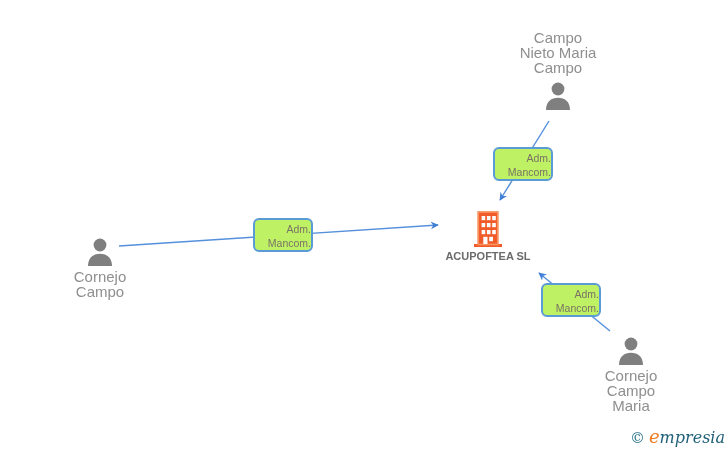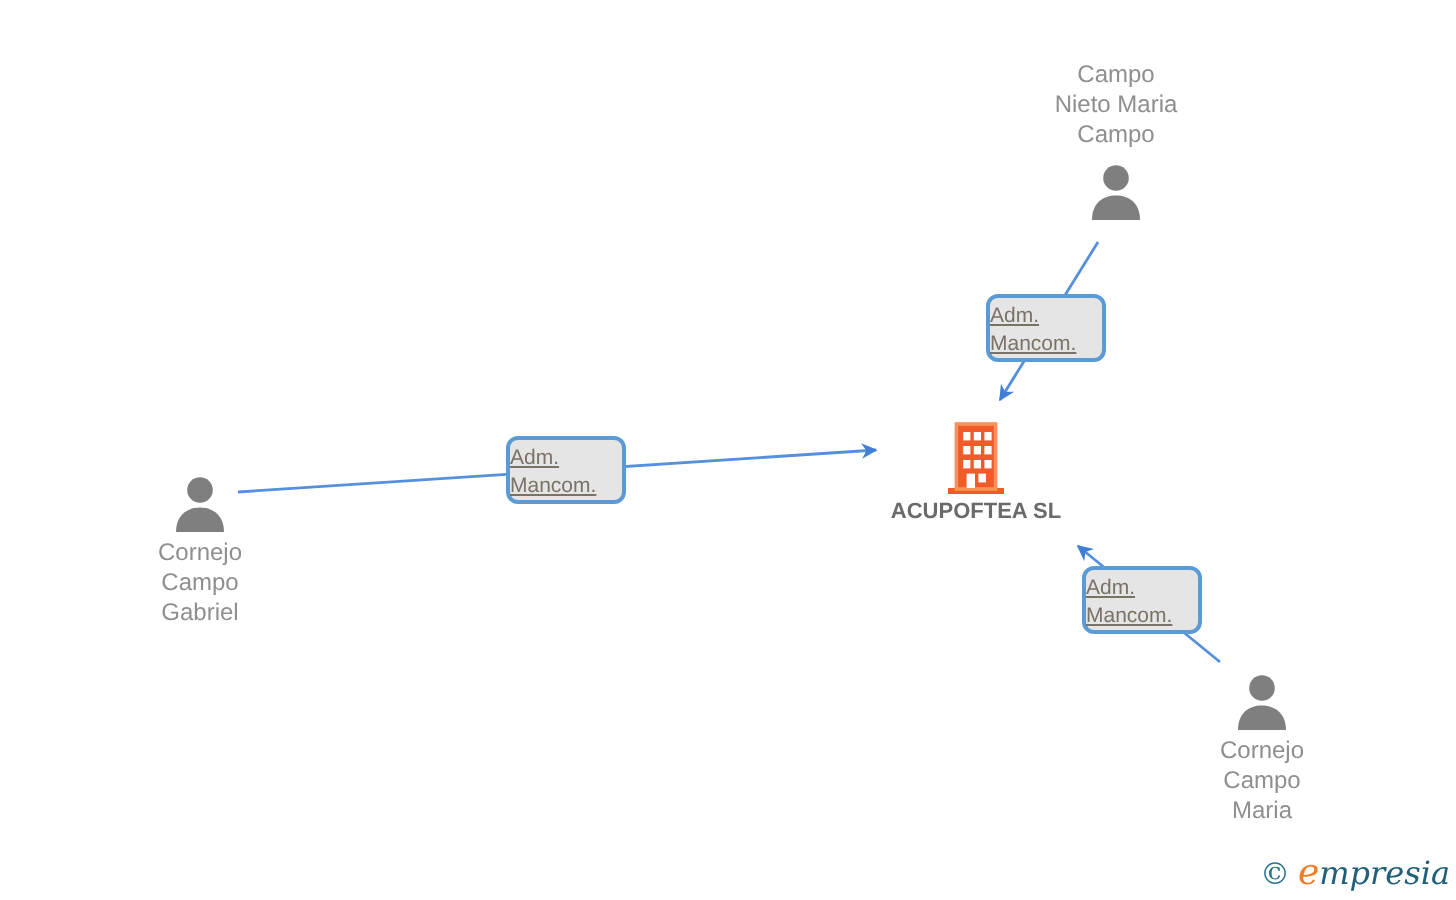--- a/index.html
+++ b/index.html
@@ -5,21 +5,21 @@
   html,body{margin:0;padding:0;}
   body{
     width:728px;height:450px;position:relative;overflow:hidden;
     background:#ffffff;
     font-family:"Liberation Sans", sans-serif;
   }
   #edges{position:absolute;left:0;top:0;z-index:1;}
   .node{position:absolute;z-index:2;text-align:center;}
   .person-icon svg{display:block;margin:0 auto;}
   .person-label{
-    font-size:12px;line-height:15px;color:#8f8f8f;
+    font-size:15px;line-height:15px;color:#8f8f8f;
     white-space:nowrap;
   }
   .person-label span{display:block;}
   
   .person-top{left:478px;top:30px;width:160px;}
   .person-top .person-icon{margin:7px auto 0;}
   
   .person-left{left:40px;top:238px;width:120px;}
   .person-left .person-icon{margin:0 auto 3px;}
   
@@ -29,26 +29,25 @@
   .company{left:428px;top:211px;width:120px;}
   .company-name{
     margin-top:3px;
     font-size:11px;font-weight:bold;color:#6b6b6b;letter-spacing:0px;
     white-space:nowrap;
   }
   
   .rel-box{
     position:absolute;z-index:3;
     width:56px;height:27px;
-    background:#e5e5e5;
+    background:#bef264;
     border:2px solid #5b9bd5;border-radius:6px;
-    text-align:left;
+    text-align:right;
     font-size:10.5px;line-height:13.5px;color:#7a7266;
     padding-top:3px;
-    text-decoration:underline;
   }
   .rel-box span{display:block;}
   .rel-top{left:493px;top:147px;}
   .rel-left{left:253px;top:218px;}
   .rel-bottom{left:541px;top:283px;}
   
   .watermark{
     position:absolute;right:3px;bottom:3px;z-index:4;
     font-family:"DejaVu Serif", serif;font-style:italic;
     font-size:16px;white-space:nowrap;
@@ -88,21 +87,20 @@
 <div class="node person-left">
   <div class="person-icon">
     <svg width="32" height="28" viewBox="0 0 32 28">
       <circle cx="16" cy="7" r="6.4" fill="#7f7f7f"></circle>
       <path d="M4 28 C4 19.5 9.5 15.8 16 15.8 C22.5 15.8 28 19.5 28 28 Z" fill="#7f7f7f"></path>
     </svg>
   </div>
   <div class="person-label">
     <span>Cornejo</span>
     <span>Campo</span>
-    <span>Gabriel</span>
   </div>
 </div>
 
 <div class="node person-bottom">
   <div class="person-icon">
     <svg width="32" height="28" viewBox="0 0 32 28">
       <circle cx="16" cy="7" r="6.4" fill="#7f7f7f"></circle>
       <path d="M4 28 C4 19.5 9.5 15.8 16 15.8 C22.5 15.8 28 19.5 28 28 Z" fill="#7f7f7f"></path>
     </svg>
   </div>

